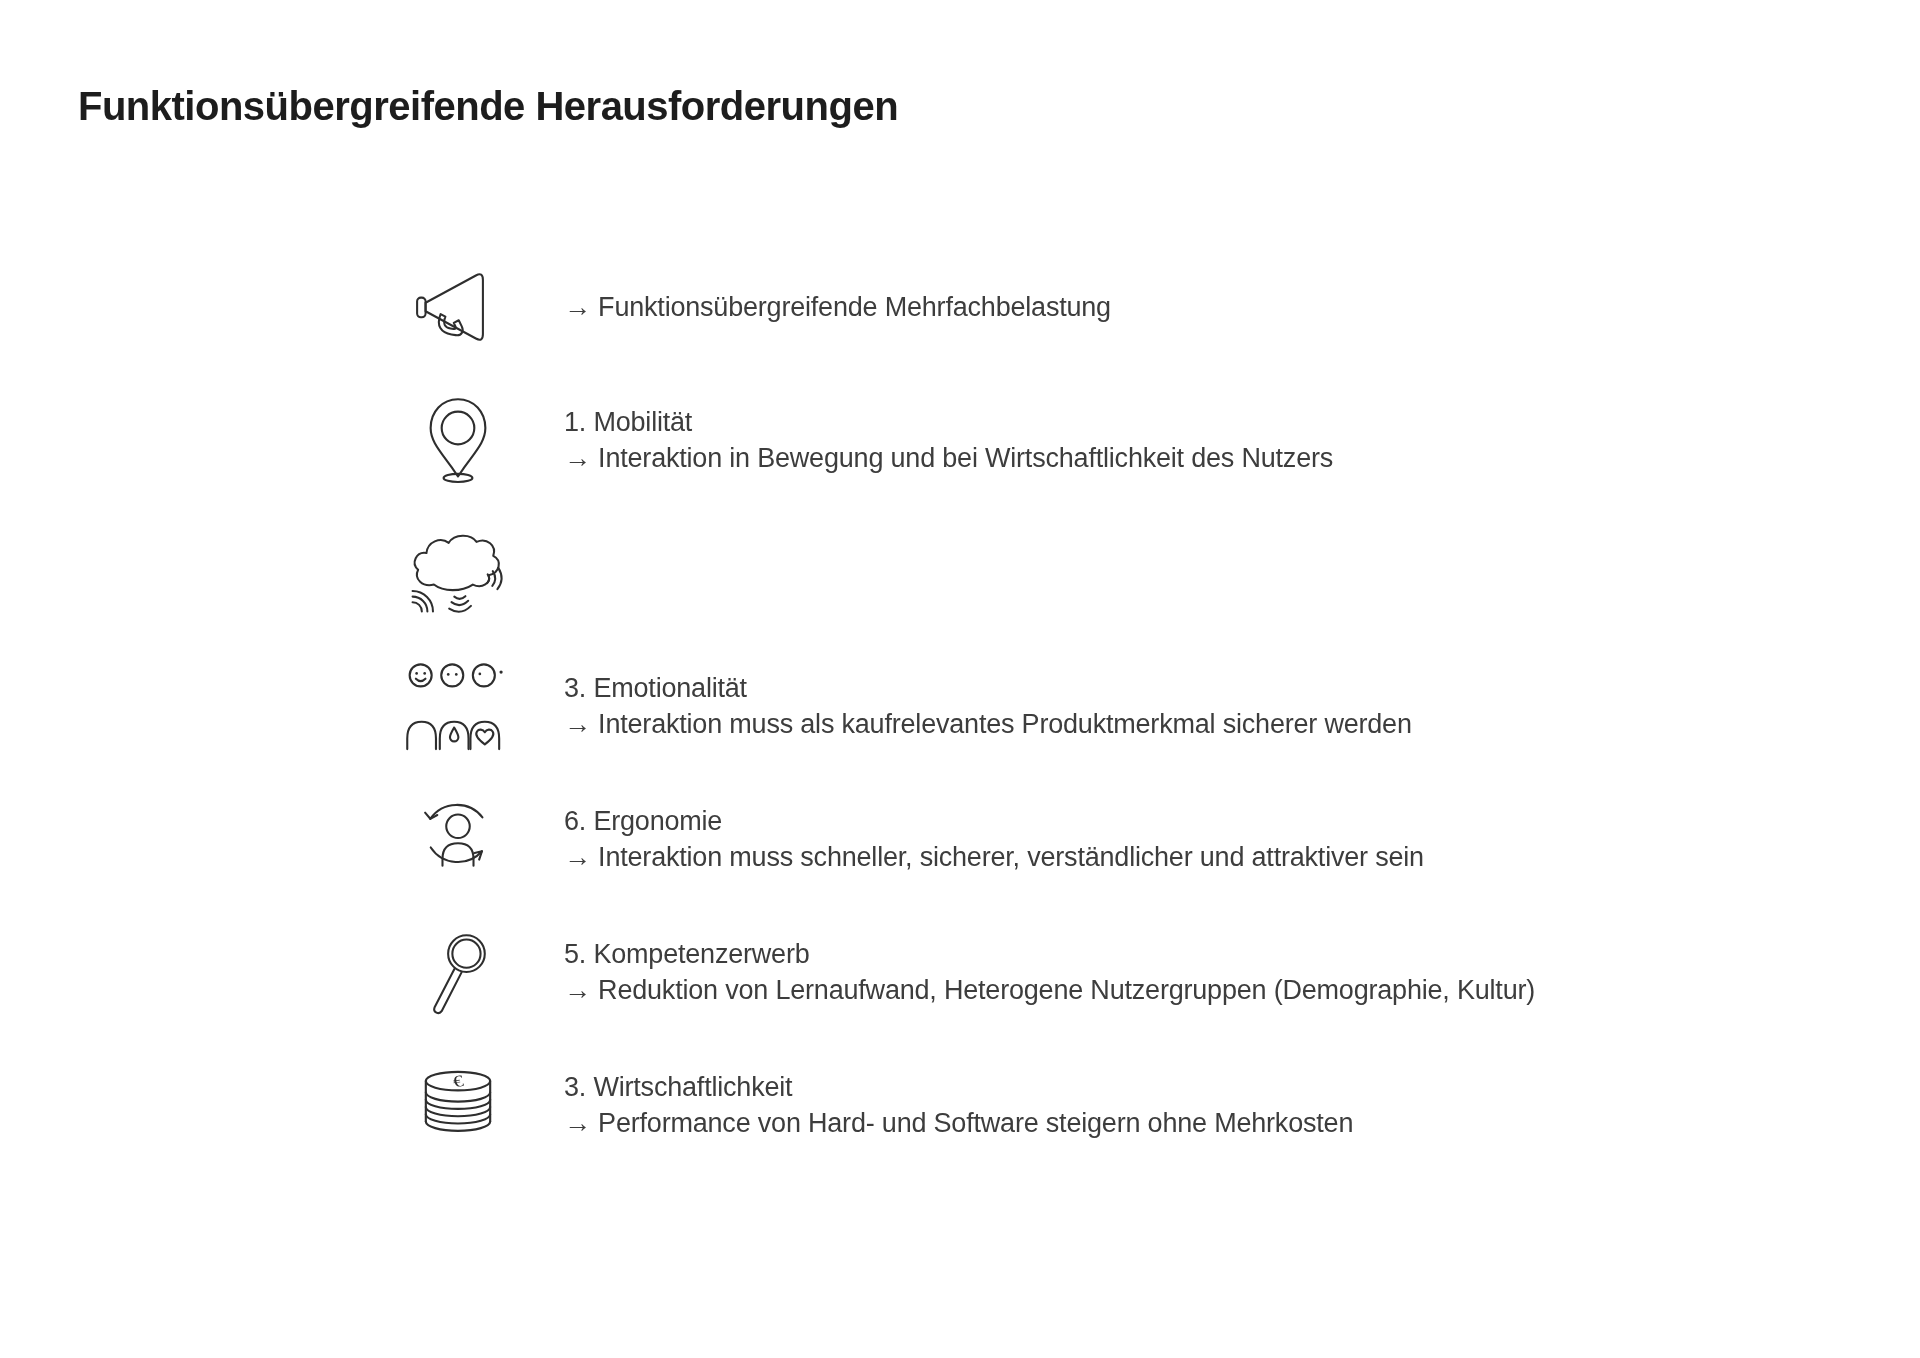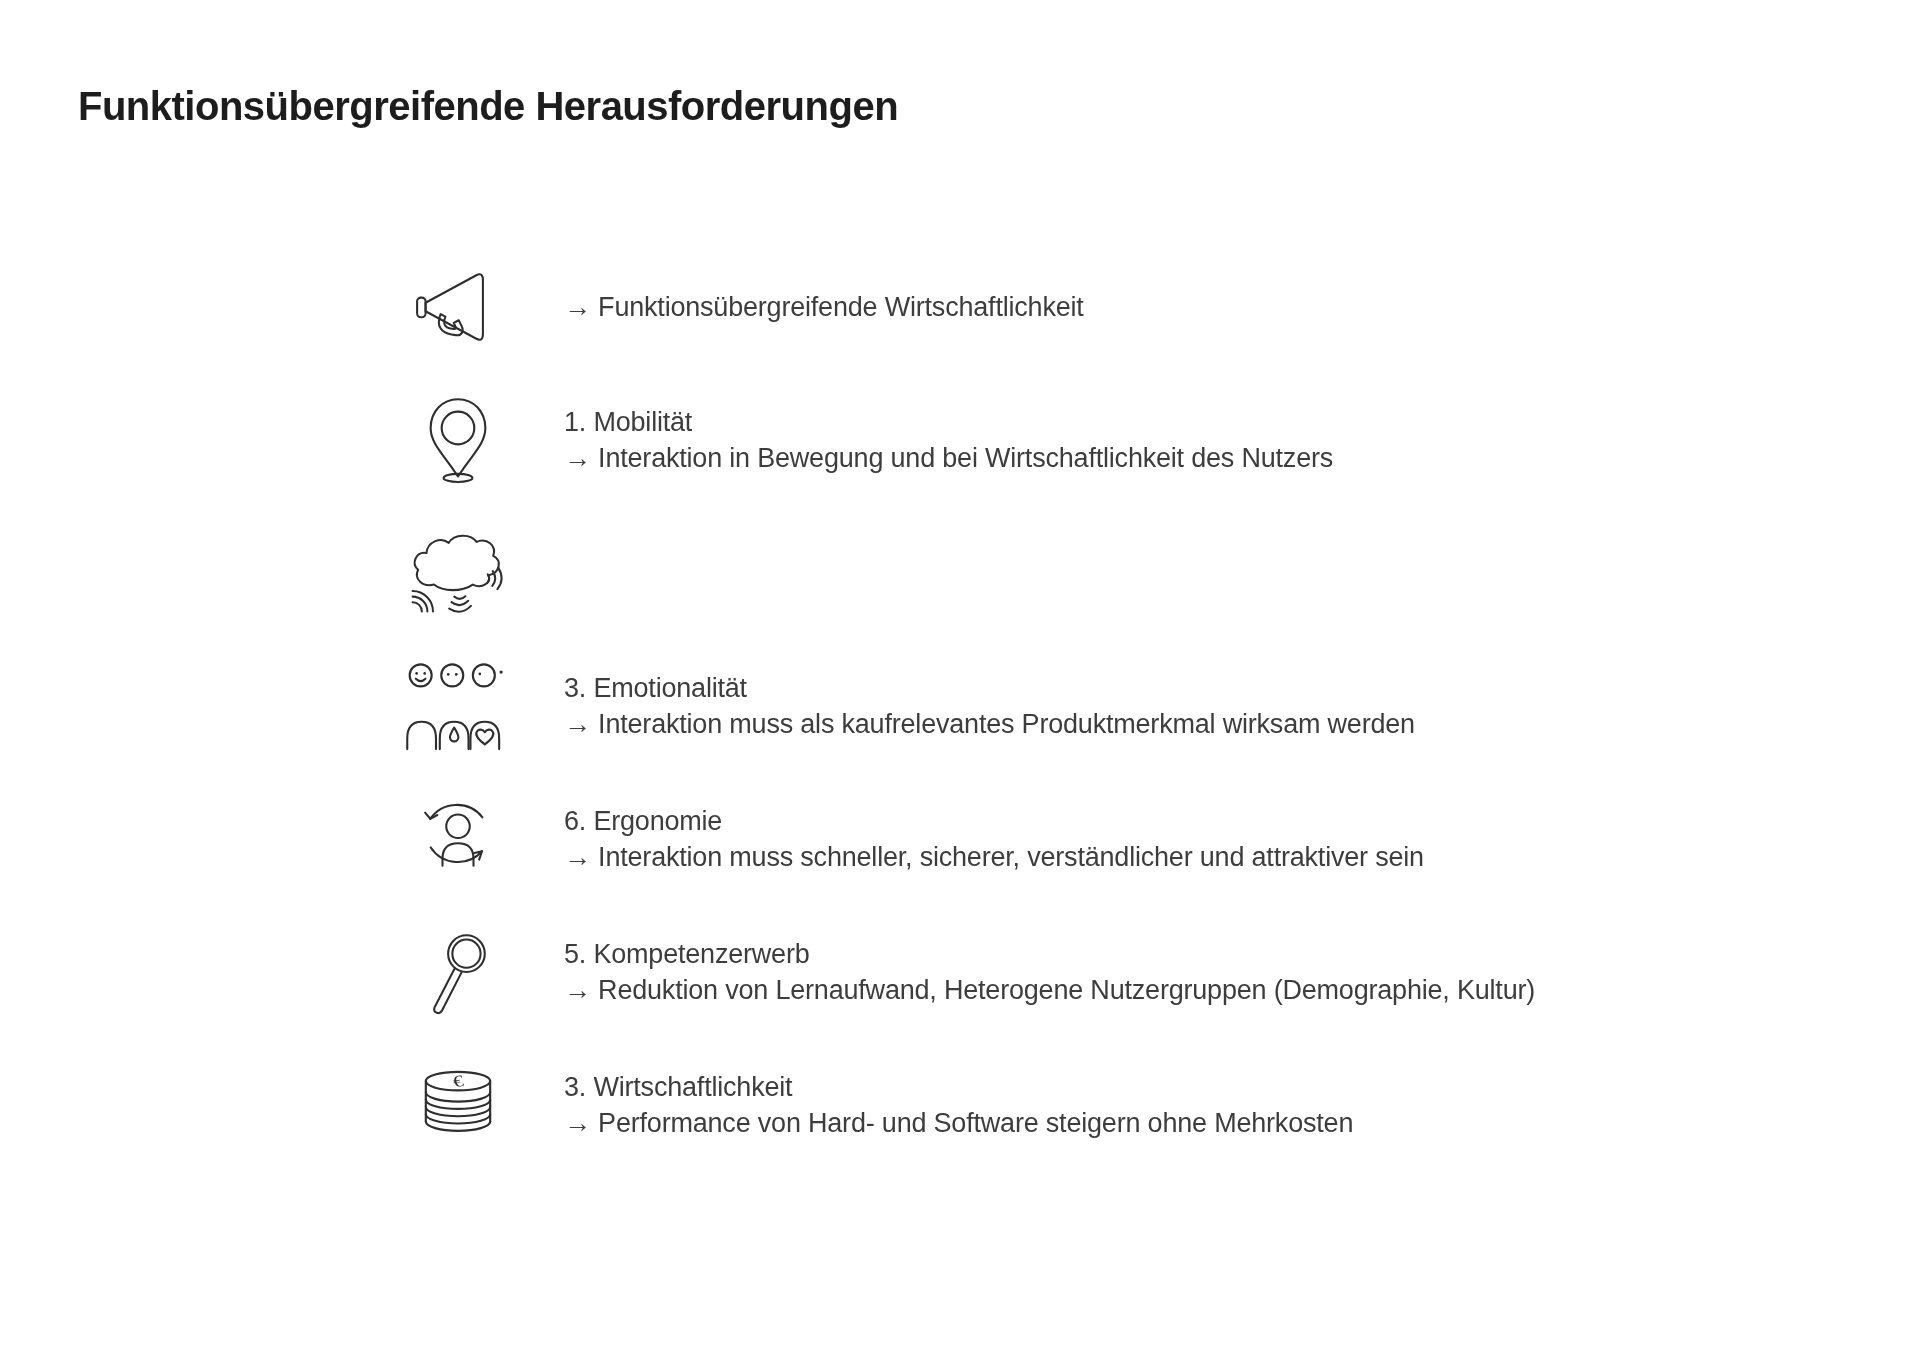--- a/index.html
+++ b/index.html
@@ -69,21 +69,21 @@
 
   <div class="challenge-row">
     <div class="icon-cell">
       <svg viewBox="0 0 100 100" width="94" height="94">
         <rect x="6.5" y="40" width="9" height="21" rx="4"></rect>
         <path d="M15.5 45.5 L69 16.5 Q76.5 12.5 76.5 21 L76.5 79 Q76.5 87.5 69 83.5 L15.5 54.5 Z"></path>
         <path d="M31.5 57.5 C26.5 70 32 77.5 43 79.2 L47.5 79.9 C54 80.9 56.5 75.6 54 70.6 L50.8 64.1 L45.5 66.9 L47.3 70.7 C48.2 72.6 47.4 73.7 45.3 73.4 L42 72.9 C35.8 71.9 33.6 67.7 36.6 60.3 Z"></path>
       </svg>
     </div>
     <div class="text-cell">
-      <div>→ Funktionsübergreifende Wirtschaftlichkeit</div>
+      <div>→ Funktionsübergreifende Mehrfachbelastung</div>
     </div>
   </div>
 
   <div class="challenge-row">
     <div class="icon-cell">
       <svg viewBox="0 0 100 100" width="96" height="96">
         <path d="M50 7.5 C33.5 7.5 21.5 20.5 21.5 37.5 C21.5 51 30.5 60.5 43.5 78.5 L50 88 L56.5 78.5 C69.5 60.5 78.5 51 78.5 37.5 C78.5 20.5 66.5 7.5 50 7.5 Z"></path>
         <circle cx="50" cy="37.5" r="17"></circle>
         <ellipse cx="50" cy="89.5" rx="15" ry="4.2"></ellipse>
       </svg>
@@ -126,21 +126,21 @@
         <circle cx="101" cy="11.5" r="1.7" fill="#2e2e2e" stroke="none"></circle>
         <path d="M3 92 L3 81 Q3 63.5 18 63.5 Q33 63.5 33 81 L33 92"></path>
         <path d="M37 92 L37 81 Q37 63.5 52 63.5 Q67 63.5 67 81 L67 92"></path>
         <path d="M69 92 L69 81 Q69 63.5 84 63.5 Q99 63.5 99 81 L99 92"></path>
         <path d="M52 69.5 C49.2 74.5 47.6 77 47.6 79.6 A4.4 4.4 0 0 0 56.4 79.6 C56.4 77 54.8 74.5 52 69.5 Z"></path>
         <path d="M84 87 C76.5 81.5 73.5 77 75.8 73.6 C77.7 70.8 82 71 84 74.4 C86 71 90.3 70.8 92.2 73.6 C94.5 77 91.5 81.5 84 87 Z"></path>
       </svg>
     </div>
     <div class="text-cell">
       <div>3. Emotionalität</div>
-      <div>→ Interaktion muss als kaufrelevantes Produktmerkmal wirksam werden</div>
+      <div>→ Interaktion muss als kaufrelevantes Produktmerkmal sicherer werden</div>
     </div>
   </div>
 
   <div class="challenge-row">
     <div class="icon-cell">
       <svg viewBox="0 0 100 100" width="94" height="94">
         <circle cx="50" cy="36.5" r="12.5"></circle>
         <path d="M33.5 78.5 L33.5 71 Q33.5 54.5 50 54.5 Q66.5 54.5 66.5 71 L66.5 78.5"></path>
         <path d="M76 27 A34.5 34.5 0 0 0 20.5 28.5"></path>
         <path d="M20.5 28.5 L15 22 M20.5 28.5 L28 24.5"></path>

